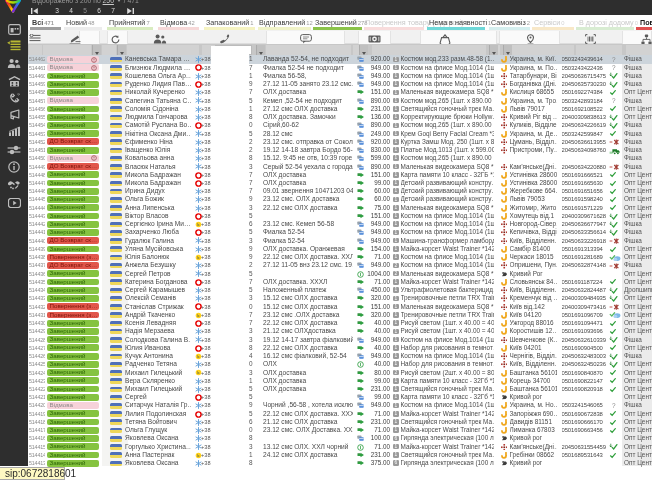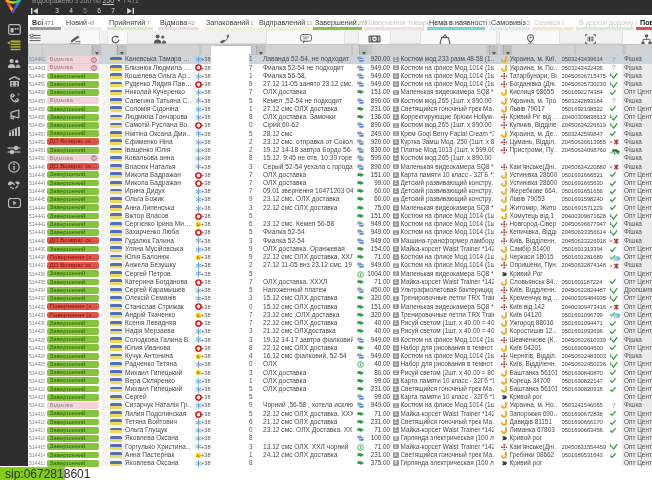--- a/index.html
+++ b/index.html
@@ -44,22 +44,22 @@
 .badge{position:absolute;left:365px;top:1.2px;width:5.6px;height:5.6px;border-radius:1.3px;background:#9a9a9a;
  color:#fff;font-size:4.8px;line-height:5.6px;text-align:center}
 .prd{left:372.5px;width:93px}
 .ai{position:absolute;left:472.5px;top:1px}
 .ad{left:481.5px;width:47px}
 .ttn{left:533.5px;width:47.5px;color:#484848;font-size:5.9px;letter-spacing:-0.1px}
 .ti{position:absolute;left:581px;top:0.6px}
 .tq{position:absolute;left:584px;top:0.2px;color:#888;font-size:6.4px}
 .src{left:596px;width:28px;color:#555;font-size:6.4px}
 #redact{left:211px;top:46px;width:37.5px;height:420px;background:#fff}
-#sip{left:0;top:466.5px;width:65px;height:13.5px;background:#84cc16;border:1px solid #a9a9a9;border-left:none;
- font-size:12px;color:#2c2c2c;line-height:12px;padding-left:5px}
+#sip{left:0;top:466.5px;width:65px;height:13.5px;background:#fef9c3;border:1px solid #a9a9a9;border-left:none;
+ font-size:10px;color:#2c2c2c;line-height:12px;padding-left:5px}
 #botwhite{left:0;top:466px;width:652px;height:14px;background:#fff}
 </style></head><body>
 <div id="app">
     <div class="abs" id="botwhite"></div>
     <div class="abs" id="topbar"></div>
     <div class="abs" id="sidebar"></div>
     <svg class="abs" style="left:3px;top:-1px" width="20" height="14" viewBox="0 0 20 14">
 <defs>
         <linearGradient id="lgA" x1="0" y1="0" x2="0.6" y2="1">
 <stop offset="0" stop-color="#d4006a"></stop>

